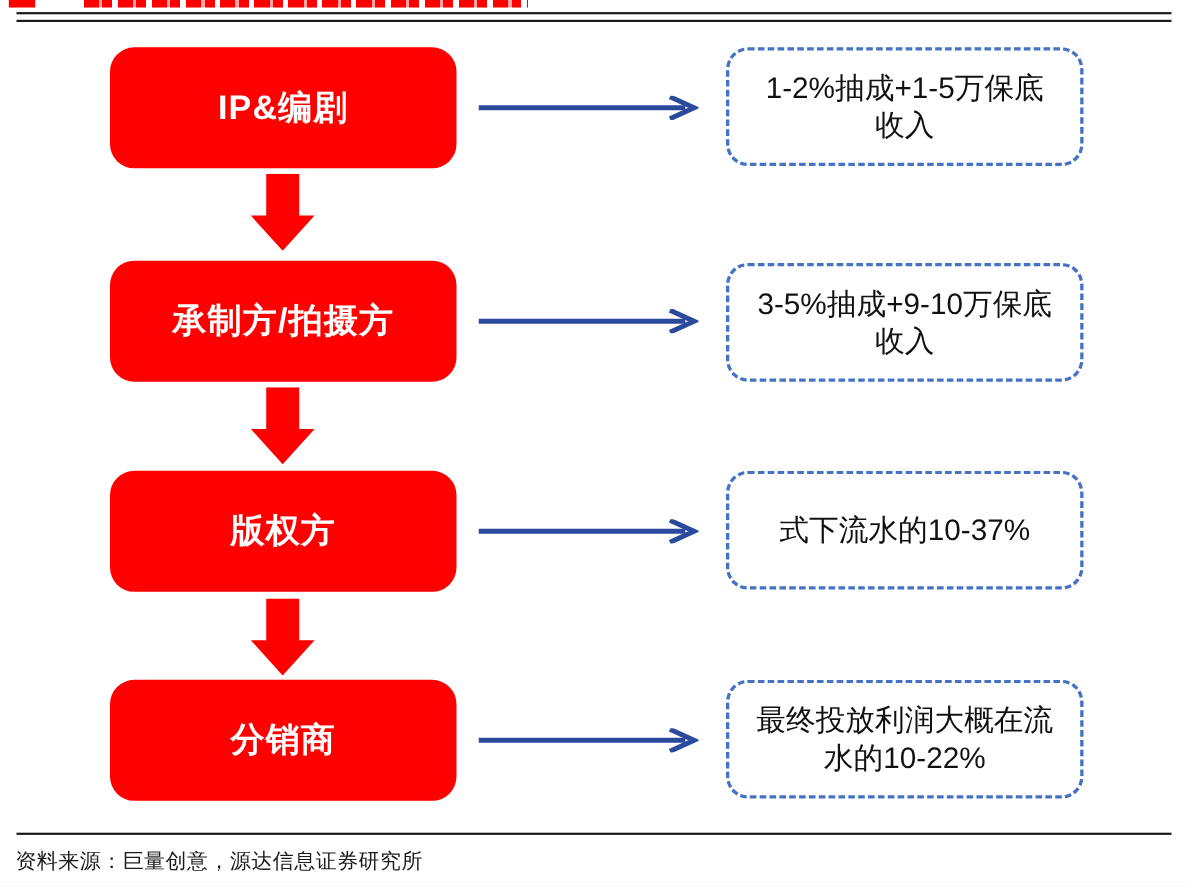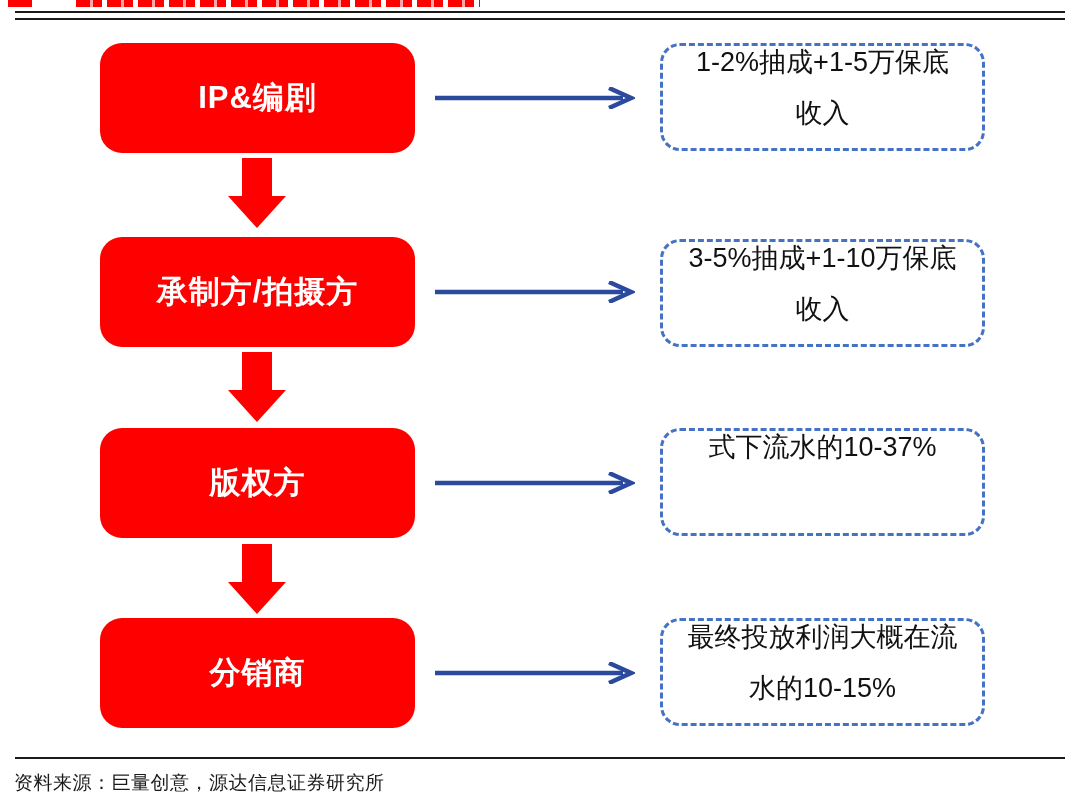--- a/index.html
+++ b/index.html
@@ -39,22 +39,22 @@
     background:var(--node-color);border-radius:22px;
     display:flex;align-items:center;justify-content:center;
   }
   .node span{
     color:var(--node-text);font-weight:bold;font-size:31px;letter-spacing:1px;
   }
   
   .note{
     position:absolute;left:660px;width:319px;height:102px;
     border:3px dashed var(--dash-blue);border-radius:20px;
-    display:flex;flex-direction:column;align-items:center;justify-content:flex-start;
-    gap:19px;background:var(--bg);
+    display:flex;flex-direction:column;align-items:center;justify-content:center;
+    gap:1px;background:var(--bg);
   }
   .note div{
     color:var(--text-color);font-size:27px;line-height:1.2;white-space:nowrap;
   }
   
   .harrow{position:absolute;left:435px;width:200px;height:22px;}
   .varrow{position:absolute;left:227px;width:60px;height:70px;}
   
   .bottom-rule{
     position:absolute;left:15px;top:757px;width:1050px;height:0;
@@ -93,21 +93,21 @@
   </svg>
 
   <div class="node" style="top:237px">
     <span>承制方/拍摄方</span>
   </div>
   <svg class="harrow" style="top:281px" viewBox="0 0 200 22">
     <line x1="0" y1="11" x2="188" y2="11" stroke="var(--arrow-blue)" stroke-width="4.5"></line>
     <polyline points="174,1 196,11 174,21" fill="none" stroke="var(--arrow-blue)" stroke-width="4.5"></polyline>
   </svg>
   <div class="note" style="top:239px">
-    <div>3-5%抽成+1-10万保底</div>
+    <div>3-5%抽成+9-10万保底</div>
     <div>收入</div>
   </div>
 
   <svg class="varrow" style="top:352px" viewBox="0 0 60 70">
     <polygon points="15,0 45,0 45,38 59,38 30,70 1,38 15,38" fill="var(--node-color)"></polygon>
   </svg>
 
   <div class="node" style="top:428px">
     <span>版权方</span>
   </div>
@@ -125,19 +125,19 @@
 
   <div class="node" style="top:618px">
     <span>分销商</span>
   </div>
   <svg class="harrow" style="top:662px" viewBox="0 0 200 22">
     <line x1="0" y1="11" x2="188" y2="11" stroke="var(--arrow-blue)" stroke-width="4.5"></line>
     <polyline points="174,1 196,11 174,21" fill="none" stroke="var(--arrow-blue)" stroke-width="4.5"></polyline>
   </svg>
   <div class="note" style="top:618px">
     <div>最终投放利润大概在流</div>
-    <div>水的10-15%</div>
+    <div>水的10-22%</div>
   </div>
 
   <div class="bottom-rule"></div>
   <div class="source">资料来源：巨量创意，源达信息证券研究所</div>
 
 </div>
 
 </body></html>

